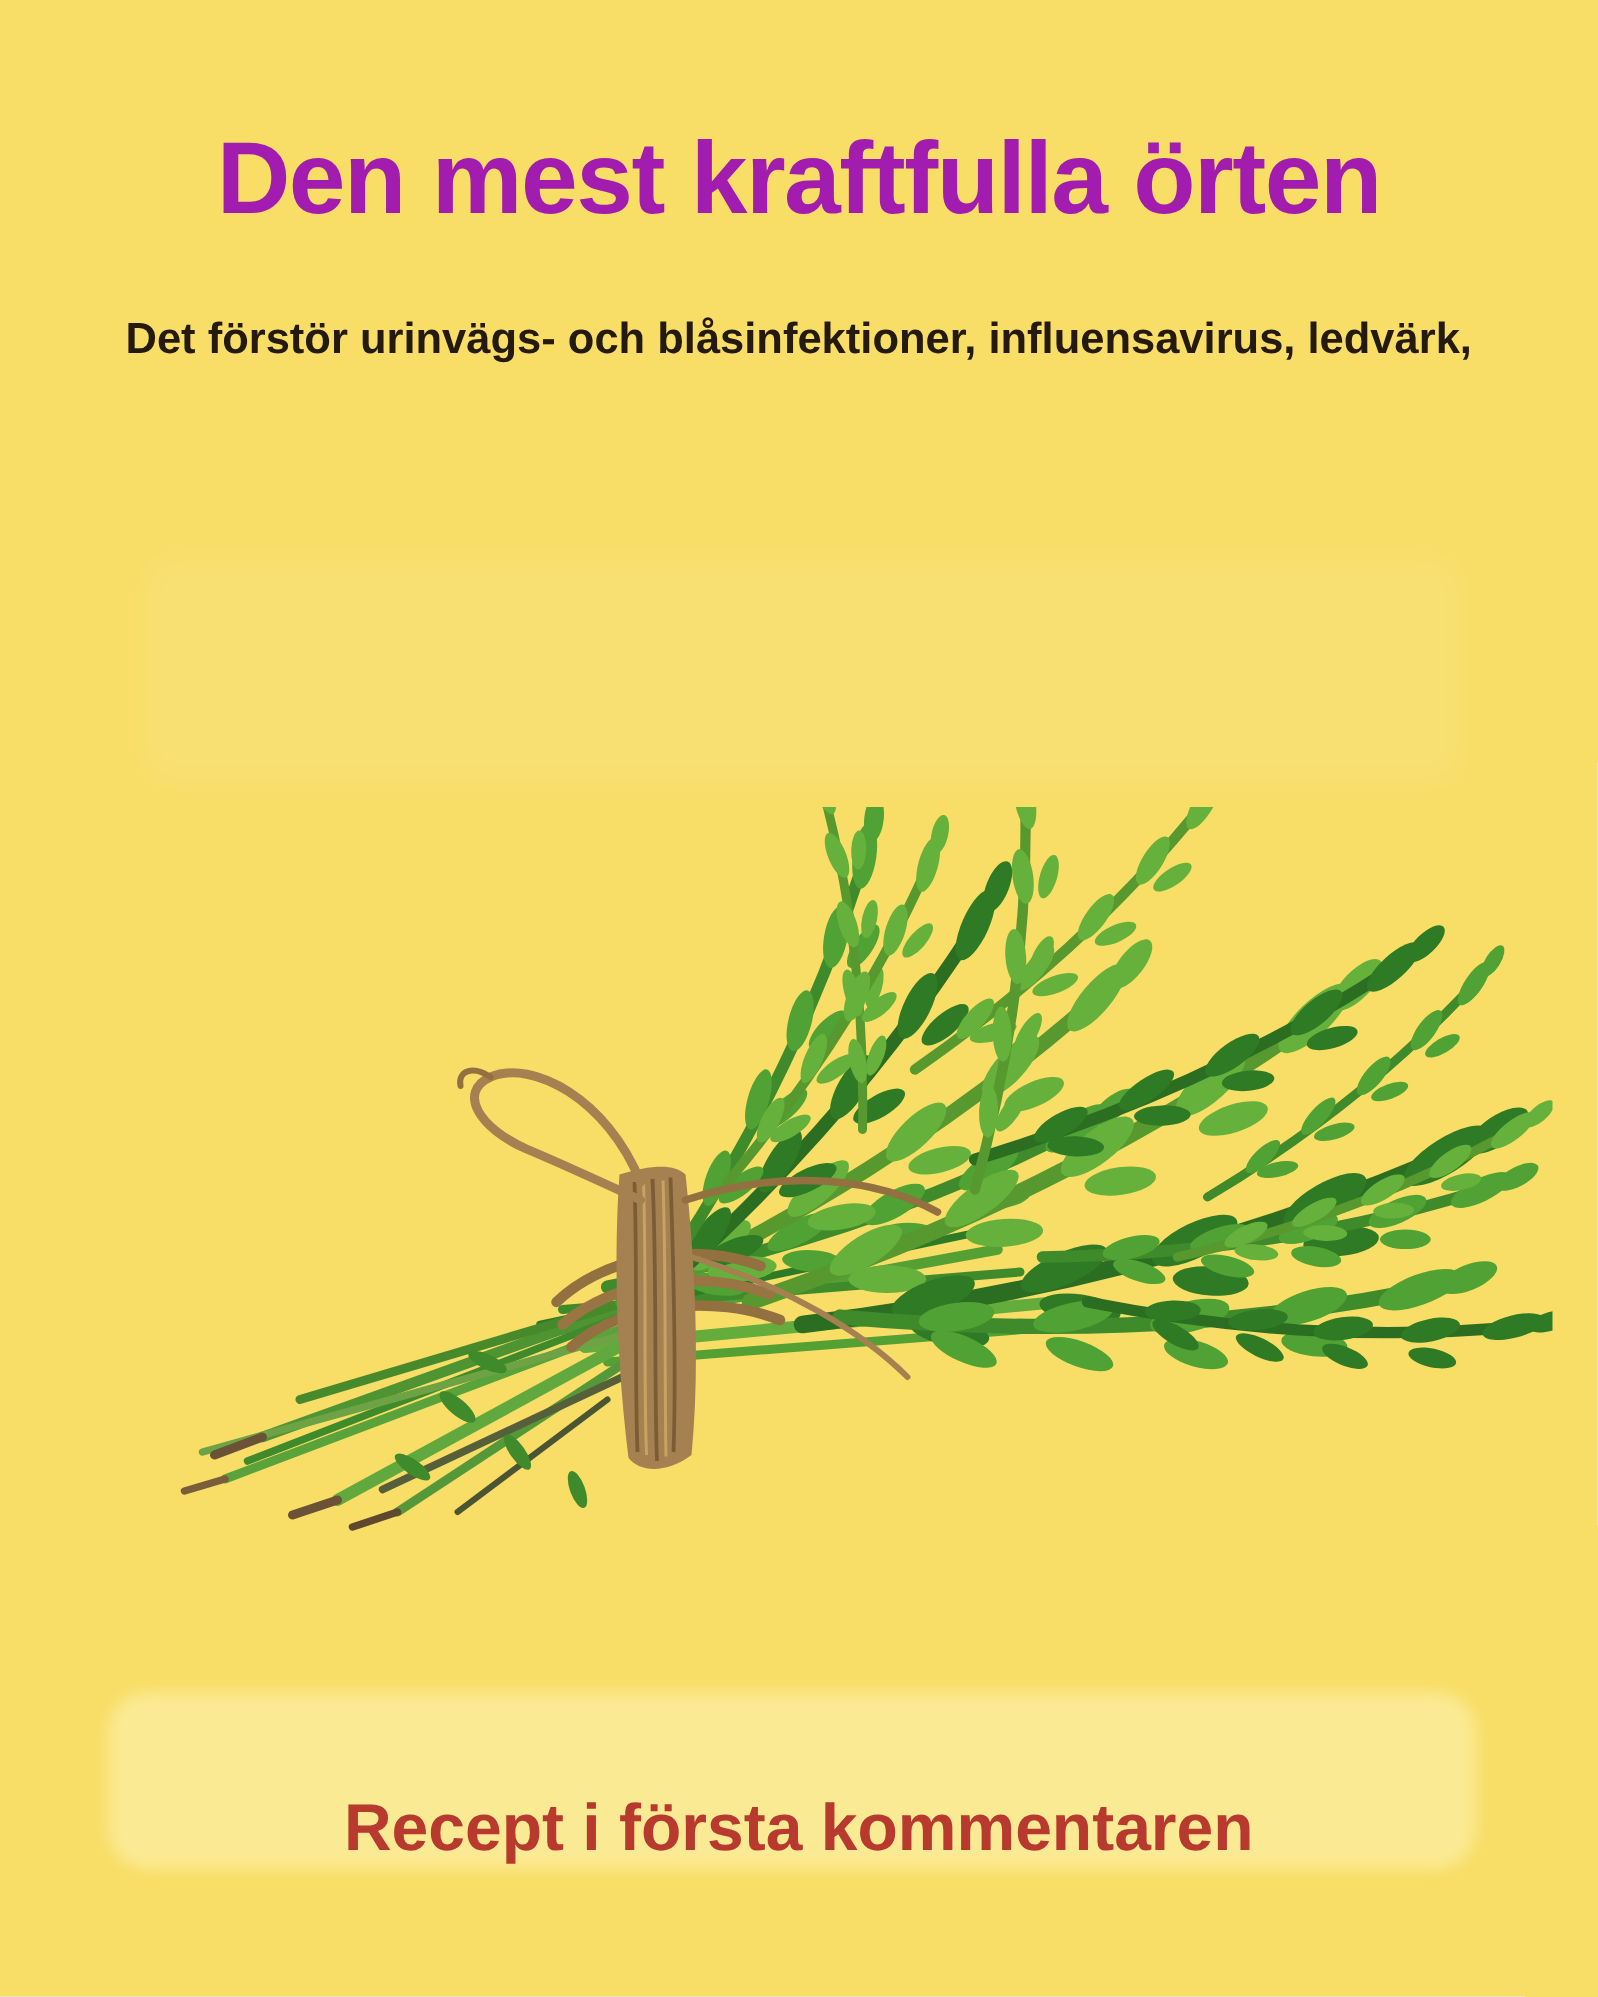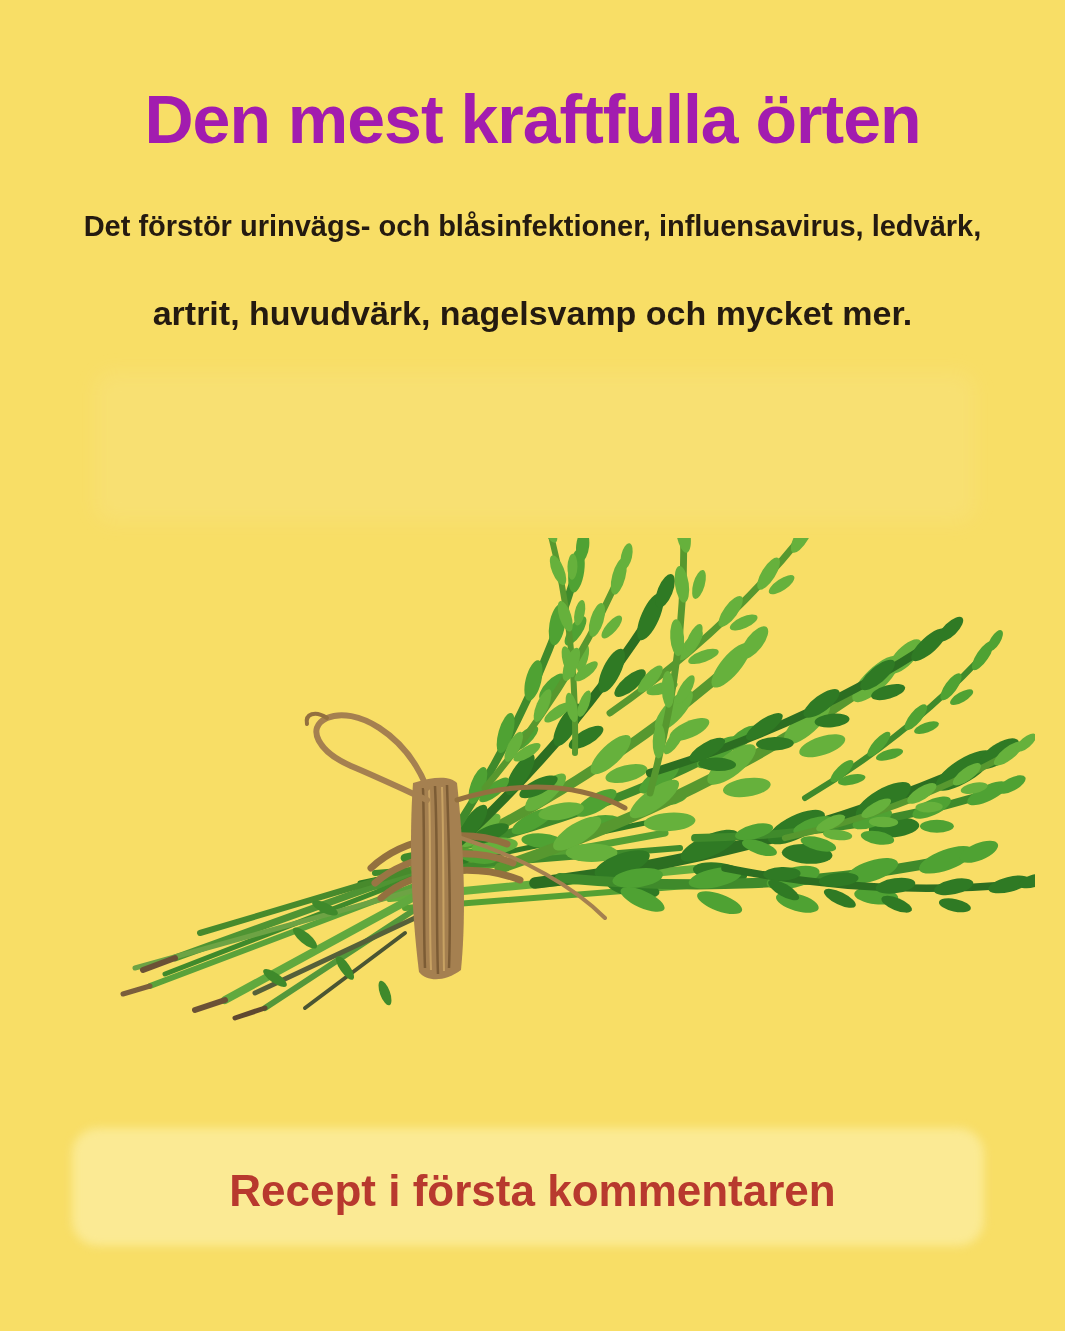--- a/index.html
+++ b/index.html
@@ -72,39 +72,38 @@
     top: 1128px;
     width: 912px;
     height: 118px;
     background: rgba(253, 244, 186, 0.55);
     border-radius: 26px;
     filter: blur(5px);
   }
   .cta-text {
     position: absolute;
     left: 0;
-    top: 1166px;
+    top: 1194px;
     width: 100%;
     text-align: center;
     font-size: 44px;
     font-weight: 700;
     color: #b8392e;
   }
 </style>
 </head>
 <body>
 
 <div class="canvas">
 
   <div class="ghost-band"></div>
 
   <div class="title">Den mest kraftfulla örten</div>
 
   <div class="subtitle-1">Det förstör urinvägs- och blåsinfektioner, influensavirus, ledvärk,</div>
-  <div class="subtitle-2">artrit, huvudvärk, nagelsvamp och mycket mer.</div>
 
   <div class="herb-wrap">
     <svg width="930" height="512" viewBox="0 0 930 512" xmlns="http://www.w3.org/2000/svg">
       <defs>
         <g id="sprigA">
           <path d="M0 0 C70 -6 150 -20 235 -55" fill="none" stroke="#3f8a2b" stroke-width="6" stroke-linecap="round"></path>
           <g fill="#4fa233">
             <ellipse cx="45" cy="-8" rx="15" ry="5.5" transform="rotate(-18 45 -8)"></ellipse>
             <ellipse cx="50" cy="4" rx="14" ry="5" transform="rotate(14 50 4)"></ellipse>
             <ellipse cx="90" cy="-16" rx="16" ry="5.5" transform="rotate(-22 90 -16)"></ellipse>

